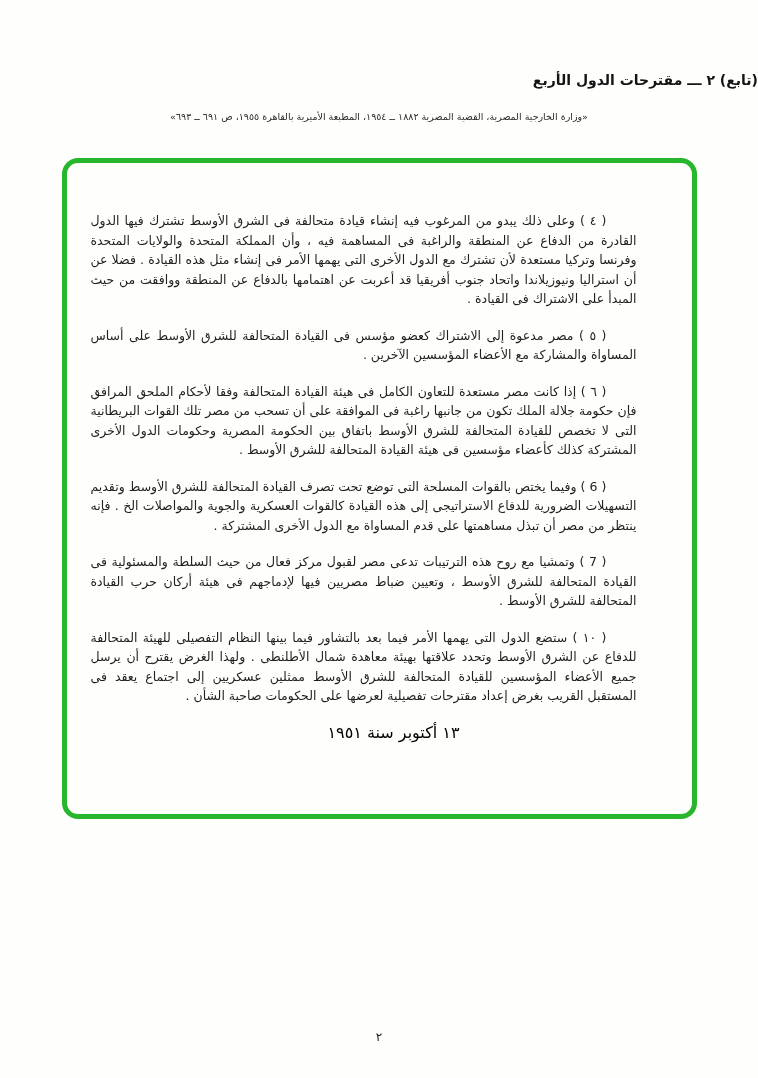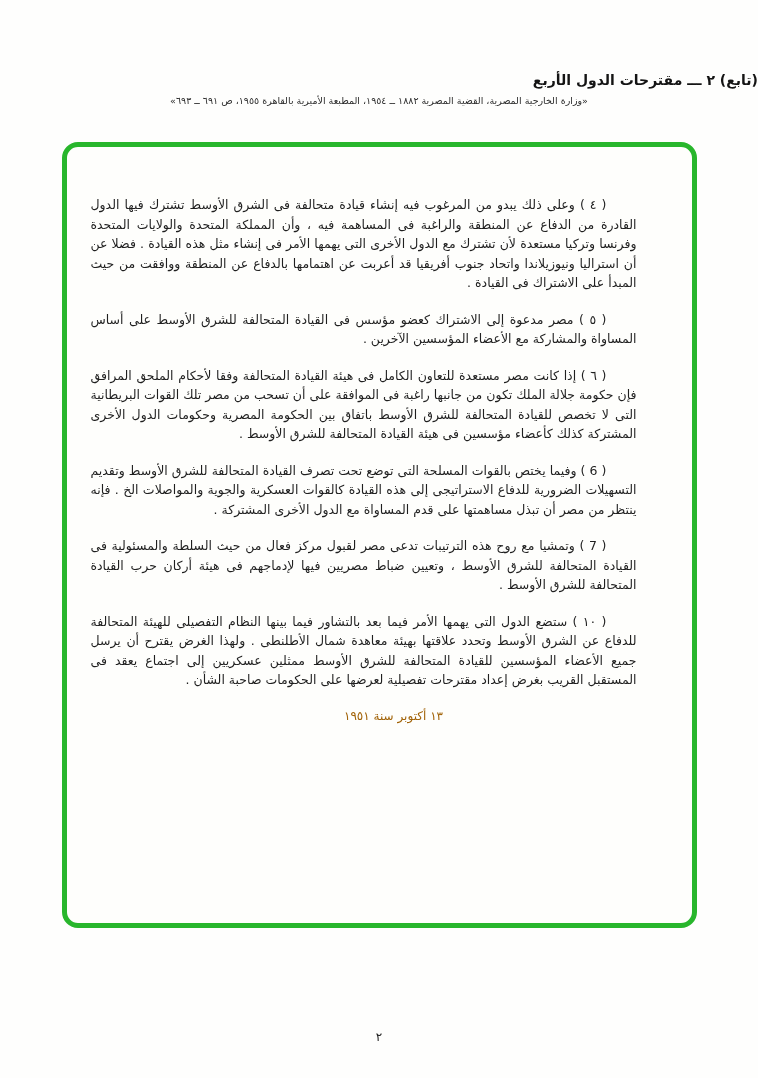--- a/index.html
+++ b/index.html
@@ -21,50 +21,50 @@
     direction: rtl;
   }
   .doc-title {
     font-size: 14px;
     font-weight: bold;
     color: #141414;
     letter-spacing: 0.2px;
     text-align: right;
   }
   .doc-source {
-    margin-top: 7px;
+    margin-top: 23px;
     font-size: 9.5px;
     color: #2c2c2c;
   }
   .scan-frame {
     box-sizing: border-box;
     width: 635px;
-    height: 786px;
+    height: 661px;
     margin: 36px auto 0 auto;
     border: 5px solid #28b62c; 
     border-radius: 16px;
     padding: 48px 55px 28px 24px;
     background: #fefefc;
   }
   .scan-body {
     direction: rtl;
     text-align: justify;
     color: #1f1f1f;
     font-size: 12.5px;
     line-height: 19.5px;
   }
   .scan-body p {
     margin: 0 0 17px 0;
     text-indent: 30px; 
   }
   .date-line {
     direction: rtl;
     text-align: center;
-    font-size: 12px;
-    color: #a16207;
+    font-size: 16px;
+    color: #000000;
     margin-top: 14px;
     padding-left: 60px;
   }
   .page-number {
     position: absolute;
     bottom: 34px;
     left: 0;
     right: 0;
     text-align: center;
     font-size: 12px;

